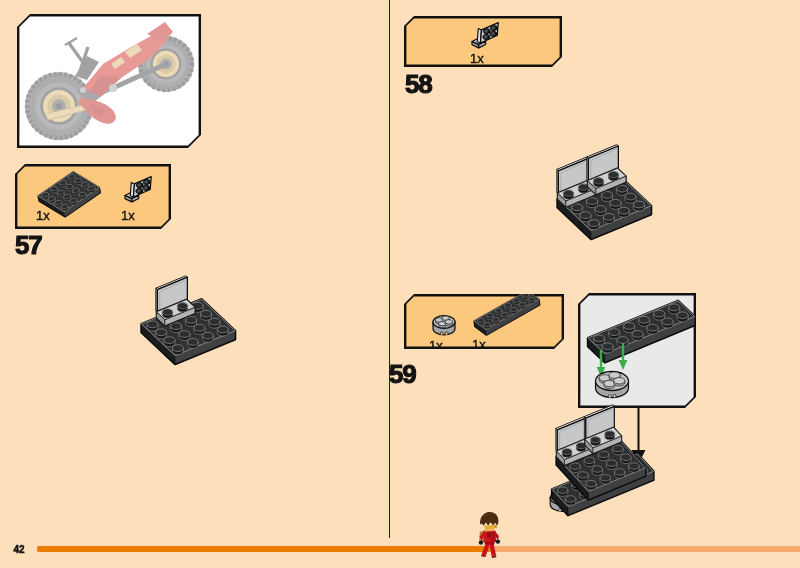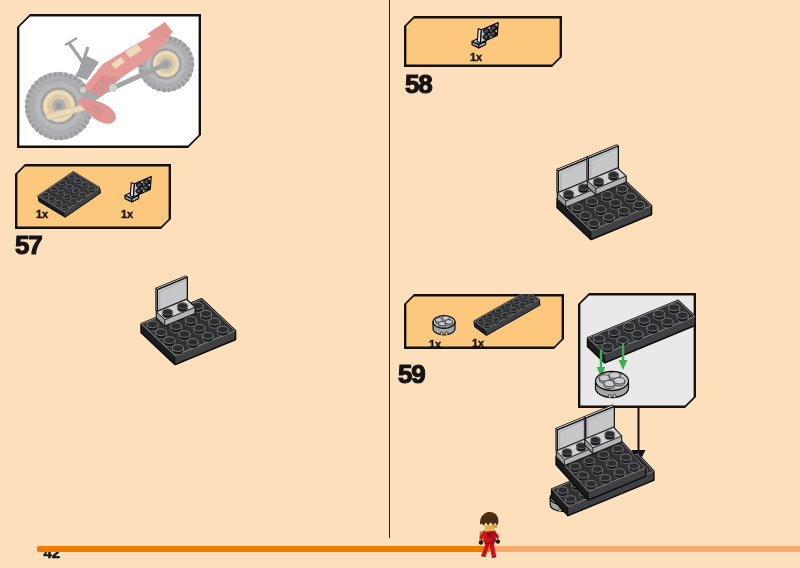--- a/index.html
+++ b/index.html
@@ -1,22 +1,22 @@
 <!DOCTYPE html>
 <html><head>
 <meta charset="utf-8">
 <style>
   html,body{margin:0;padding:0;}
   #page{position:relative;width:800px;height:568px;overflow:hidden;
     font-family:"Liberation Sans","DejaVu Sans",sans-serif;}
   .box{position:absolute;}
   .box .bfill{position:absolute;inset:0;}
   .stepnum{position:absolute;font-weight:bold;font-size:26px;letter-spacing:-1.2px;color:#141414;line-height:1;-webkit-text-stroke:1.1px #141414;}
-  .qty{position:absolute;font-weight:bold;font-size:11px;color:#141414;line-height:1;-webkit-text-stroke:0.4px #141414;}
-  #pagenum{position:absolute;left:13.5px;top:545px;font-weight:bold;font-size:15px;color:#141414;line-height:1;margin-left:30px;-webkit-text-stroke:0.5px #141414;}
+  .qty{position:absolute;font-weight:normal;font-size:13px;color:#141414;line-height:1;-webkit-text-stroke:0.4px #141414;}
+  #pagenum{position:absolute;left:13.5px;top:545px;font-weight:bold;font-size:10px;color:#141414;line-height:1;-webkit-text-stroke:0.5px #141414;}
   #divider{position:absolute;width:1.6px;}
   #bar-track{position:absolute;}
   #bar-fill{position:absolute;border-radius:4px 0 0 4px;}
   svg{position:absolute;overflow:visible;}
 </style>
 </head>
 <body>
 
 <div id="page" style="background: rgb(253, 223, 187);">
 
@@ -314,21 +314,21 @@
           <path d="M 74.096 -16.524 v 3.2 a 5.5 3.4 0 0 0 11 0 v -3.2 z" fill="#17181a" stroke="#7f8183" stroke-width="0.75"></path>
           <ellipse cx="79.596" cy="-16.524" rx="5.5" ry="3.4" fill="#2c2d2f" stroke="#7f8183" stroke-width="0.85"></ellipse>
           <path d="M 89.096 -22.724000000000004 v 3.2 a 5.5 3.4 0 0 0 11 0 v -3.2 z" fill="#17181a" stroke="#7f8183" stroke-width="0.75"></path>
           <ellipse cx="94.596" cy="-22.724000000000004" rx="5.5" ry="3.4" fill="#2c2d2f" stroke="#7f8183" stroke-width="0.85"></ellipse>
         </g>
       </svg>
     <span class="qty" style="left:25px;top:45px;">1x</span>
     <span class="qty" style="left:68px;top:44px;">1x</span>
   </div>
 
-  <div class="stepnum" style="left:398px;top:361px;">59</div>
+  <div class="stepnum" style="left:389px;top:361px;">59</div>
 
   <div class="box" id="callout-box" style="left: 578px; top: 293px; width: 118px; height: 115px; background: rgb(17, 17, 17); clip-path: polygon(11px 0px, 100% 0px, 100% calc(100% - 11px), calc(100% - 11px) 100%, 0px 100%, 0px 11px);">
     <div class="bfill" style="inset: 2.4px; background: rgb(233, 233, 233); clip-path: polygon(8.6px 0px, 100% 0px, 100% calc(100% - 8.6px), calc(100% - 8.6px) 100%, 0px 100%, 0px 8.6px);"></div>
     <svg id="svg-callout" width="118" height="115" viewBox="0 0 118 115" style="left:0;top:0;">
         <polygon points="10.00,45.00 100.00,7.80 116.80,23.60 116.80,32.10 26.80,69.30 10.00,53.50" fill="none" stroke="#0b0b0c" stroke-width="2.4" stroke-linejoin="round"></polygon>
         <polygon points="10.00,45.00 26.80,60.80 26.80,69.30 10.00,53.50" fill="#1b1c1e" stroke="#0b0b0c" stroke-width="0.6" stroke-linejoin="round"></polygon>
         <polygon points="26.80,60.80 116.80,23.60 116.80,32.10 26.80,69.30" fill="#3e4042" stroke="#0b0b0c" stroke-width="0.6" stroke-linejoin="round"></polygon>
         <polygon points="10.00,45.00 100.00,7.80 116.80,23.60 26.80,60.80" fill="#2f3032" stroke="#909294" stroke-width="0.9" stroke-linejoin="round"></polygon>
         <path d="M 15.696000000000002 45.376 v 3.2 a 5.5 3.4 0 0 0 11 0 v -3.2 z" fill="#17181a" stroke="#7f8183" stroke-width="0.75"></path>
         <ellipse cx="21.196" cy="45.376" rx="5.5" ry="3.4" fill="#2c2d2f" stroke="#7f8183" stroke-width="0.85"></ellipse>

